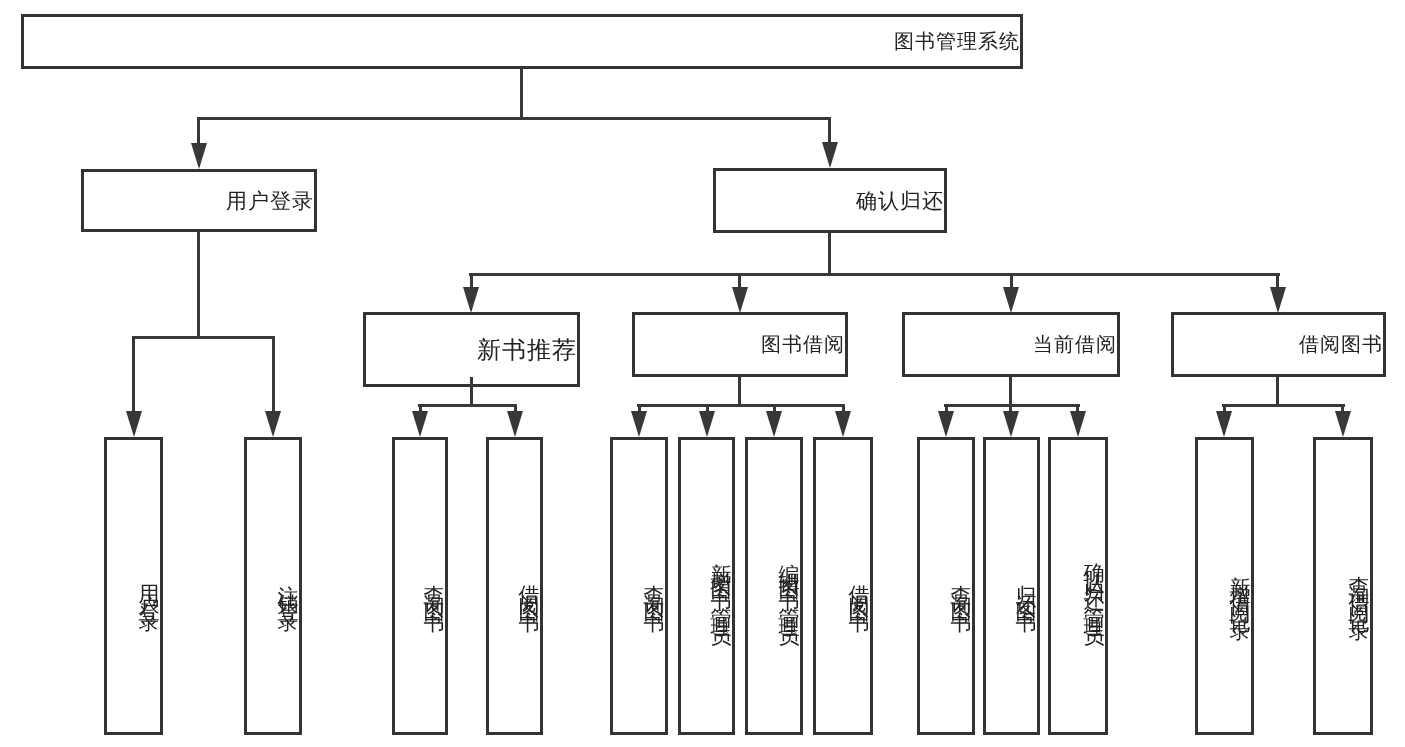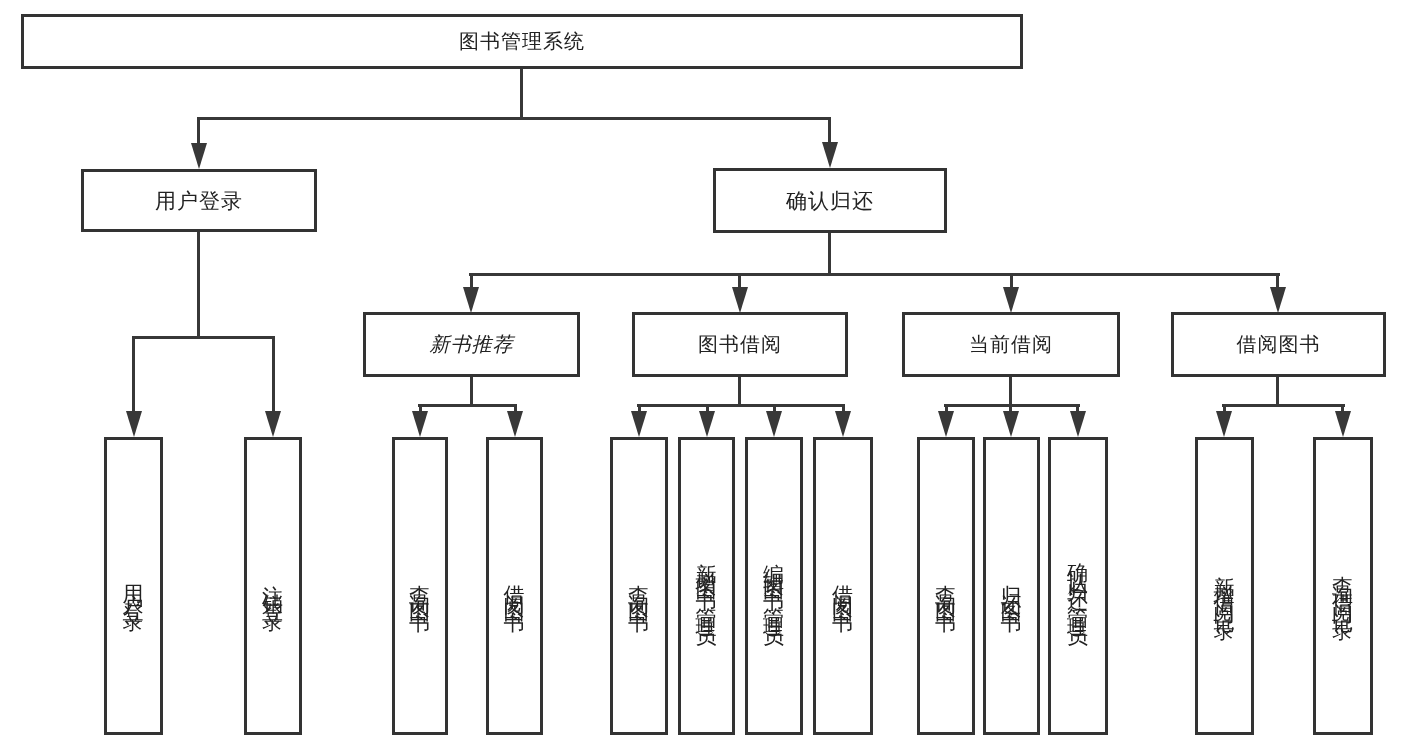--- a/index.html
+++ b/index.html
@@ -3,21 +3,21 @@
 <meta charset="utf-8">
 <style>
   html,body { margin:0; padding:0; background:#ffffff; }
   .canvas {
     position:relative; width:1405px; height:747px; background:#ffffff;
     font-family:"Liberation Sans","DejaVu Sans",sans-serif; overflow:hidden;
   }
   .box {
     position:absolute; box-sizing:border-box; background:#ffffff;
     border:3px solid #333333; color:#222222;
-    display:flex; align-items:center; justify-content:center;
+    display:flex; align-items:center; justify-content:flex-end;
     font-size:21px; letter-spacing:1px; white-space:nowrap;
   }
   .vbox span {
     writing-mode:vertical-rl; text-orientation:mixed;
     font-size:21px; letter-spacing:9px; line-height:1;
   }
   .hline, .vline { position:absolute; background:#383838; }
   .hline { height:3px; }
   .vline { width:3px; }
   .arrow {
@@ -65,21 +65,21 @@
   <div class="hline" style="left:469px;top:273px;width:811px;"></div>
   <div class="vline" style="left:470px;top:273px;height:14px;"></div>
   <div class="arrow" style="left:463px;top:287px;"></div>
   <div class="vline" style="left:738px;top:273px;height:14px;"></div>
   <div class="arrow" style="left:732px;top:287px;"></div>
   <div class="vline" style="left:1010px;top:273px;height:14px;"></div>
   <div class="arrow" style="left:1003px;top:287px;"></div>
   <div class="vline" style="left:1276px;top:273px;height:14px;"></div>
   <div class="arrow" style="left:1270px;top:287px;"></div>
 
-  <div class="box" style="left:363px;top:312px;width:217px;height:65px;font-size:20px;font-style:italic;">
+  <div class="box" style="left:363px;top:312px;width:217px;height:75px;font-size:24px;">
     <span>新书推荐</span>
   </div>
   <div class="box" style="left:632px;top:312px;width:216px;height:65px;font-size:20px;">
     <span>图书借阅</span>
   </div>
   <div class="box" style="left:902px;top:312px;width:218px;height:65px;font-size:20px;">
     <span>当前借阅</span>
   </div>
   <div class="box" style="left:1171px;top:312px;width:215px;height:65px;font-size:20px;">
     <span>借阅图书</span>

